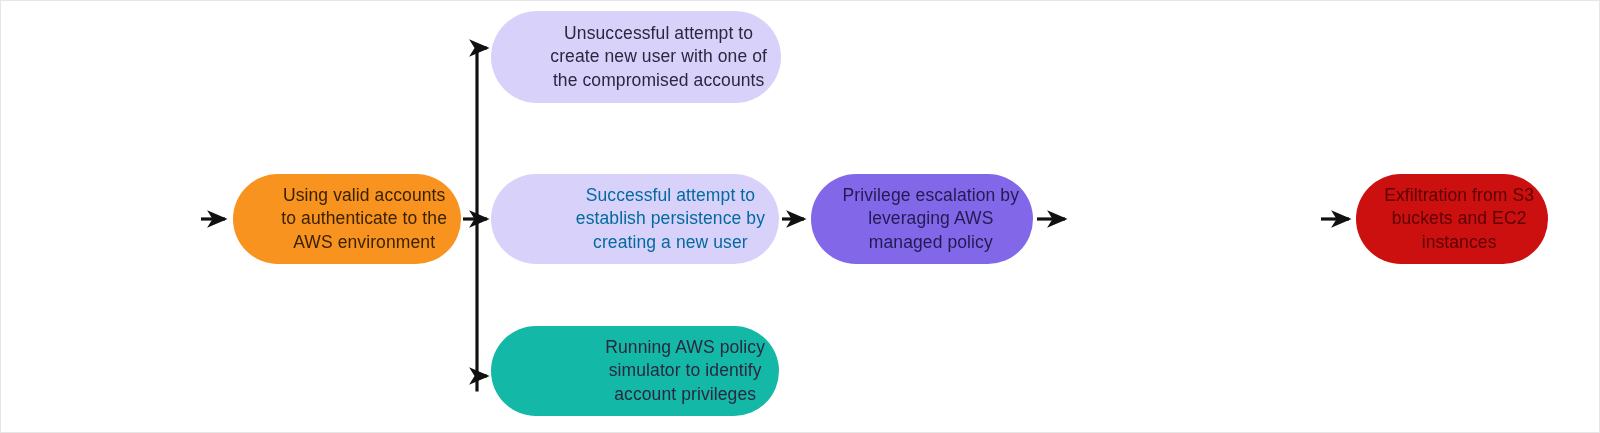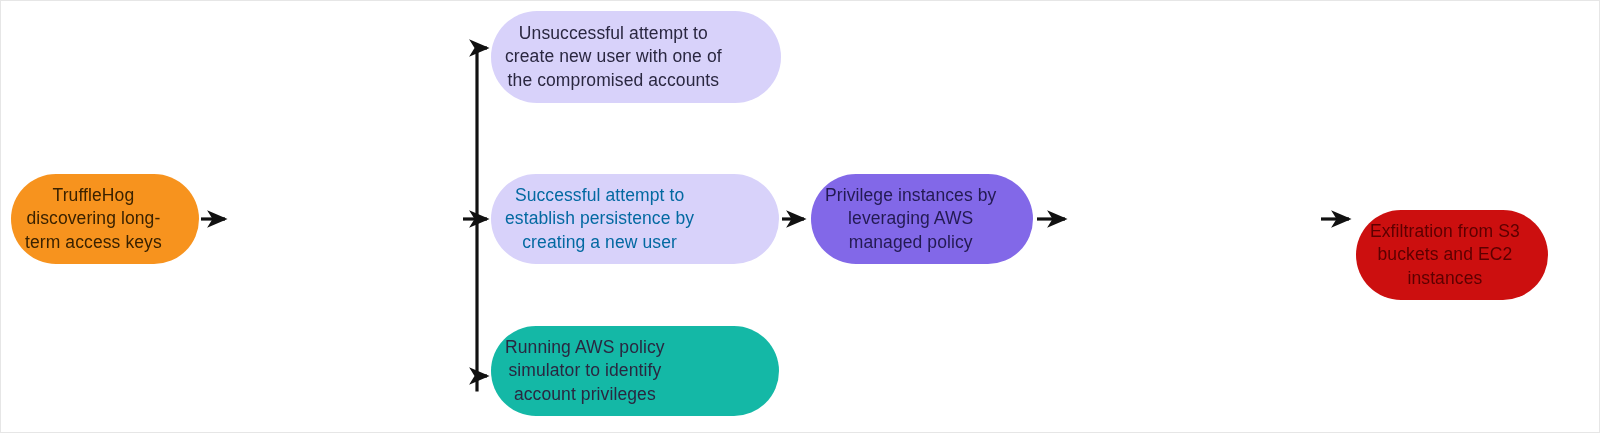--- a/index.html
+++ b/index.html
@@ -26,21 +26,21 @@
     top: 0;
     width: 1600px;
     height: 433px;
     pointer-events: none;
   }
   .node {
     position: absolute;
     box-sizing: border-box;
     display: flex;
     align-items: center;
-    justify-content: flex-start;
+    justify-content: flex-end;
     text-align: center;
     border-radius: 999px;
     padding: 6px 14px;
     font-size: 17.5px;
     line-height: 1.32;
     letter-spacing: 0.1px;
     white-space: pre-line;
     -webkit-font-smoothing: antialiased;
   }
   .node-text {
@@ -87,51 +87,51 @@
 
     <g>
       <line x1="1036" y1="218" x2="1064" y2="218" stroke="#111111" stroke-width="3.2" marker-end="url(#arrowhead)"></line>
     </g>
 
     <g>
       <line x1="1320" y1="218" x2="1348" y2="218" stroke="#111111" stroke-width="3.2" marker-end="url(#arrowhead)"></line>
     </g>
   </svg>
 
-  <div class="node" style="left: 10px; top: 173px; width: 188px; height: 90px; background: rgb(247, 147, 30); color: rgb(58, 34, 0);">
-    <span class="node-text">TruffleHog
-discovering long-
-term access keys</span>
+
+  <div class="node" style="left: 232px; top: 173px; width: 228px; height: 90px; background: rgb(247, 147, 30); color: rgb(58, 34, 0);">
+    <span class="node-text">Using valid accounts
+to authenticate to the
+AWS environment</span>
   </div>
-
 
   <div class="node" style="left: 490px; top: 10px; width: 290px; height: 92px; background: rgb(216, 210, 250); color: rgb(42, 39, 64);">
     <span class="node-text">Unsuccessful attempt to
 create new user with one of
 the compromised accounts</span>
   </div>
 
   <div class="node" style="left: 490px; top: 173px; width: 288px; height: 90px; background: rgb(216, 210, 250); color: #0369a1;">
     <span class="node-text">Successful attempt to
 establish persistence by
 creating a new user</span>
   </div>
 
   <div class="node" style="left: 490px; top: 325px; width: 288px; height: 90px; background: #14b8a6; color: rgb(42, 39, 64);">
     <span class="node-text">Running AWS policy
 simulator to identify
 account privileges</span>
   </div>
 
   <div class="node" style="left: 810px; top: 173px; width: 222px; height: 90px; background: rgb(130, 104, 232); color: rgb(35, 26, 82);">
-    <span class="node-text">Privilege instances by
+    <span class="node-text">Privilege escalation by
 leveraging AWS
 managed policy</span>
   </div>
 
 
-  <div class="node" style="left: 1355px; top: 173px; width: 192px; height: 90px; background: rgb(204, 15, 15); color: rgb(92, 0, 0); margin-top: 36px;">
+  <div class="node" style="left: 1355px; top: 173px; width: 192px; height: 90px; background: rgb(204, 15, 15); color: rgb(92, 0, 0);">
     <span class="node-text">Exfiltration from S3
 buckets and EC2
 instances</span>
   </div>
 
 </div>
 
 </body></html>

